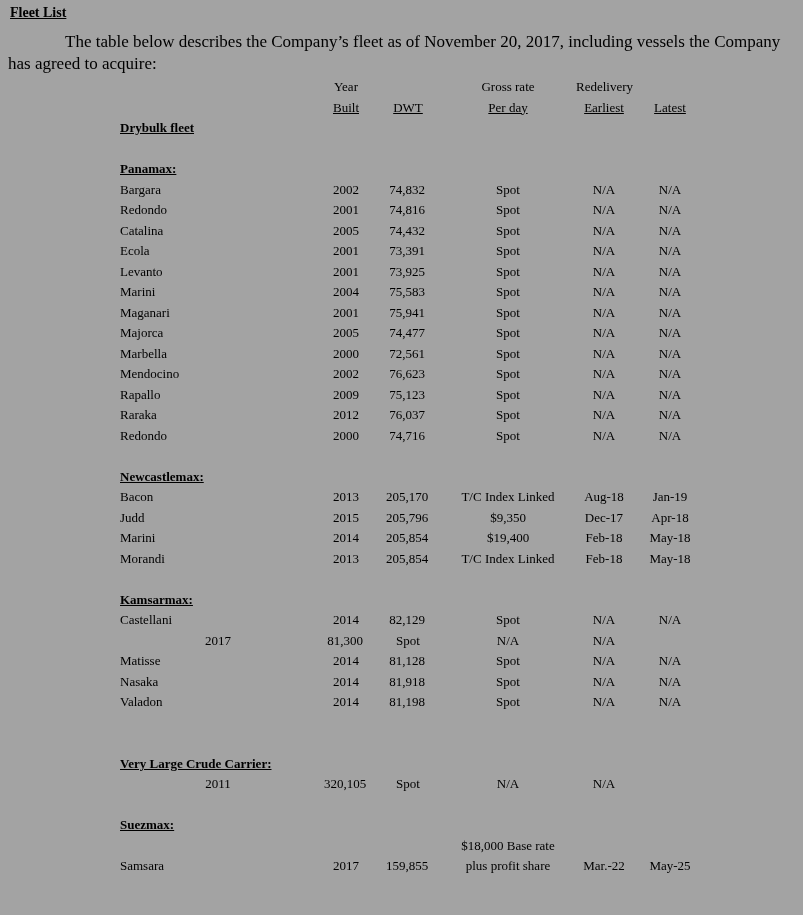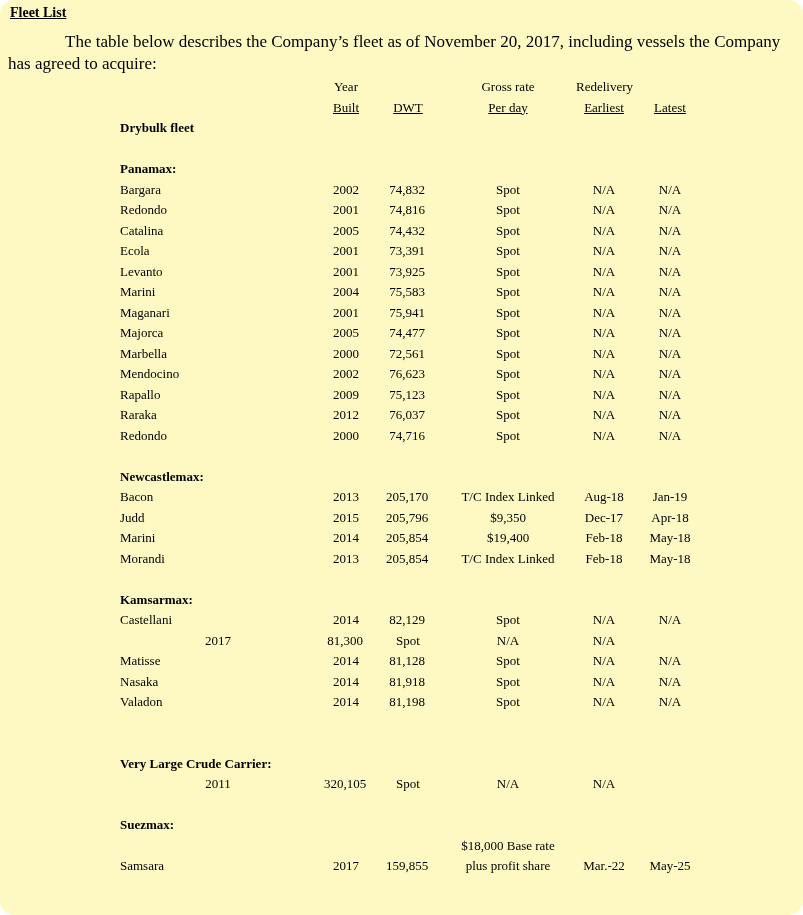--- a/index.html
+++ b/index.html
@@ -6,23 +6,22 @@
     margin: 0;
     padding: 0;
     background: #ffffff;
     color: #000000;
     font-family: "Liberation Serif", serif;
   }
   .page {
     position: relative;
     width: 803px;
     height: 915px;
-    background: #fef9c3;
+    background: #a3a3a3;
     overflow: hidden;
-    border-radius: 14px;
   }
   .title {
     margin: 5px 0 0 10px;
     font-size: 14px;
     font-weight: bold;
     text-decoration: underline;
   }
   .intro {
     margin: 10px 10px 0 8px;
     font-size: 17px;
@@ -38,22 +37,22 @@
     display: grid;
     grid-template-columns: 196px 60px 64px 136px 56px 76px;
     height: 20.5px;
     line-height: 20.5px;
     white-space: nowrap;
   }
   .c { overflow: visible; }
   .c.year, .c.gross, .c.earliest, .c.latest, .c.dwt-h { text-align: center; }
   .c.dwt { text-align: center; padding-right: 2px; }
   .u { text-decoration: underline; }
-  .row.group .c.name { font-weight: bold; }
-  .row.sub .c.name { font-weight: bold; }
+  .row.group .c.name { font-weight: bold; text-decoration: underline; }
+  .row.sub .c.name { font-weight: bold; text-decoration: underline; }
   .row.gap { height: 20.5px; }
 </style>
 </head>
 <body>
 
 <div class="page">
 
   <div class="title">Fleet List</div>
 
   <p class="intro">The table below describes the Company’s fleet as of November 20, 2017, including vessels the Company has agreed to acquire:</p>

